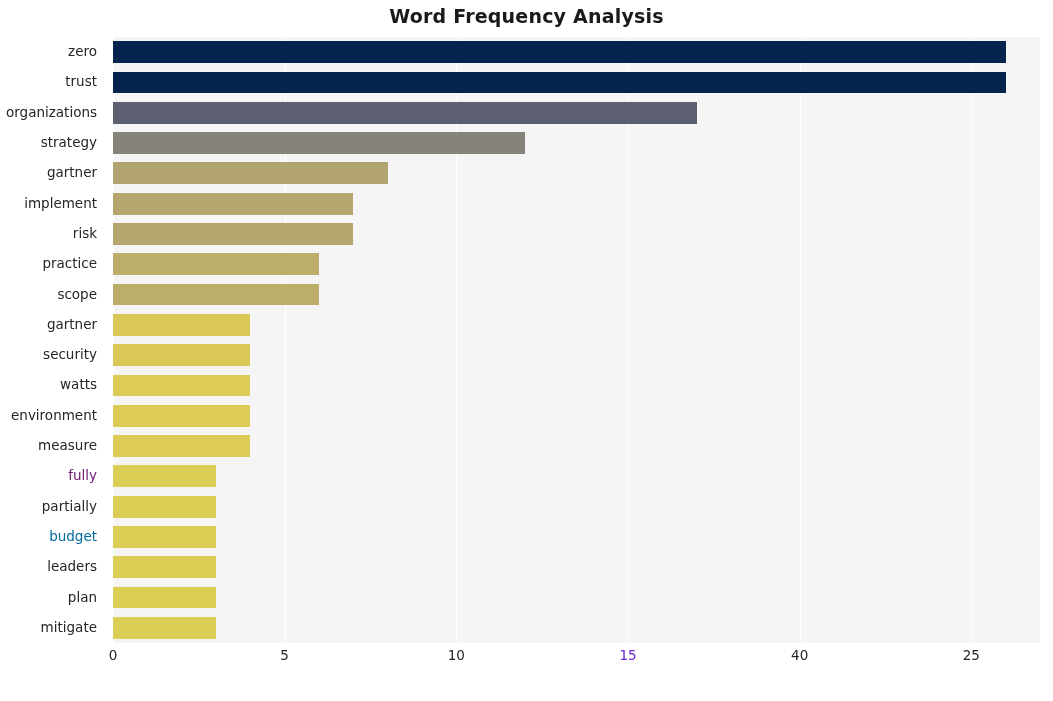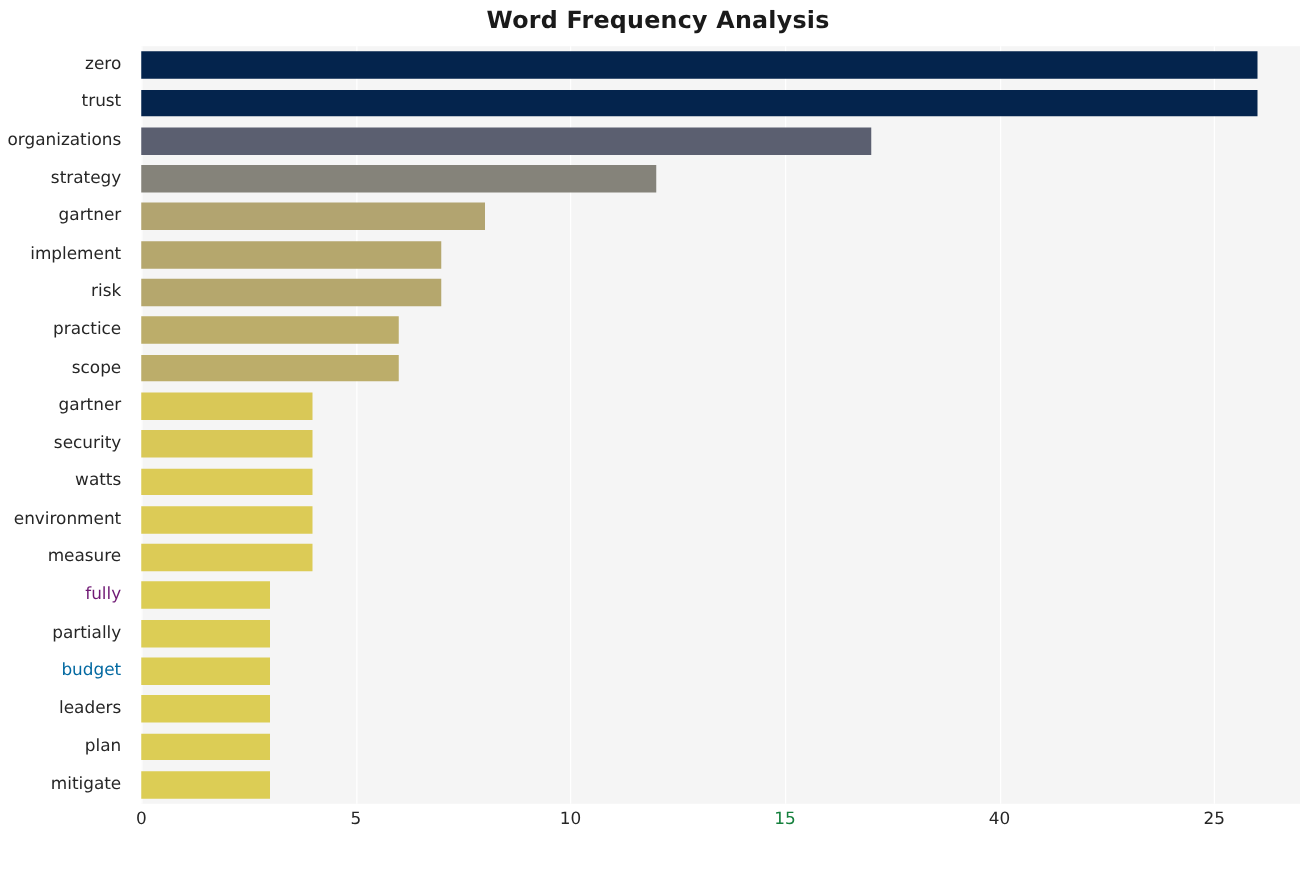--- a/index.html
+++ b/index.html
@@ -218,19 +218,19 @@
       <div class="y-tick-label" style="top: 492.95px; color: #0369a1; padding-right: 8px; text-align: right;">budget</div>
       <div class="y-tick-label" style="top: 523.25px; color: rgb(38, 38, 38); padding-right: 8px;">leaders</div>
       <div class="y-tick-label" style="top: 553.55px; color: rgb(38, 38, 38); padding-right: 8px;">plan</div>
       <div class="y-tick-label" style="top: 583.85px; color: rgb(38, 38, 38); padding-right: 8px;">mitigate</div>
     </div>
 
   <div id="x-axis-labels">
       <div class="x-tick-label" style="left: 113px; color: rgb(38, 38, 38);">0</div>
       <div class="x-tick-label" style="left: 284.667px; color: rgb(38, 38, 38);">5</div>
       <div class="x-tick-label" style="left: 456.333px; color: rgb(38, 38, 38);">10</div>
-      <div class="x-tick-label" style="left: 628px; color: #15803d;">15</div>
+      <div class="x-tick-label" style="left: 628px; color: #6d28d9;">15</div>
       <div class="x-tick-label" style="left: 799.667px; color: rgb(38, 38, 38);">40</div>
       <div class="x-tick-label" style="left: 971.333px; color: rgb(38, 38, 38);">25</div>
     </div>
 
 
 </div>
 
 </body></html>

